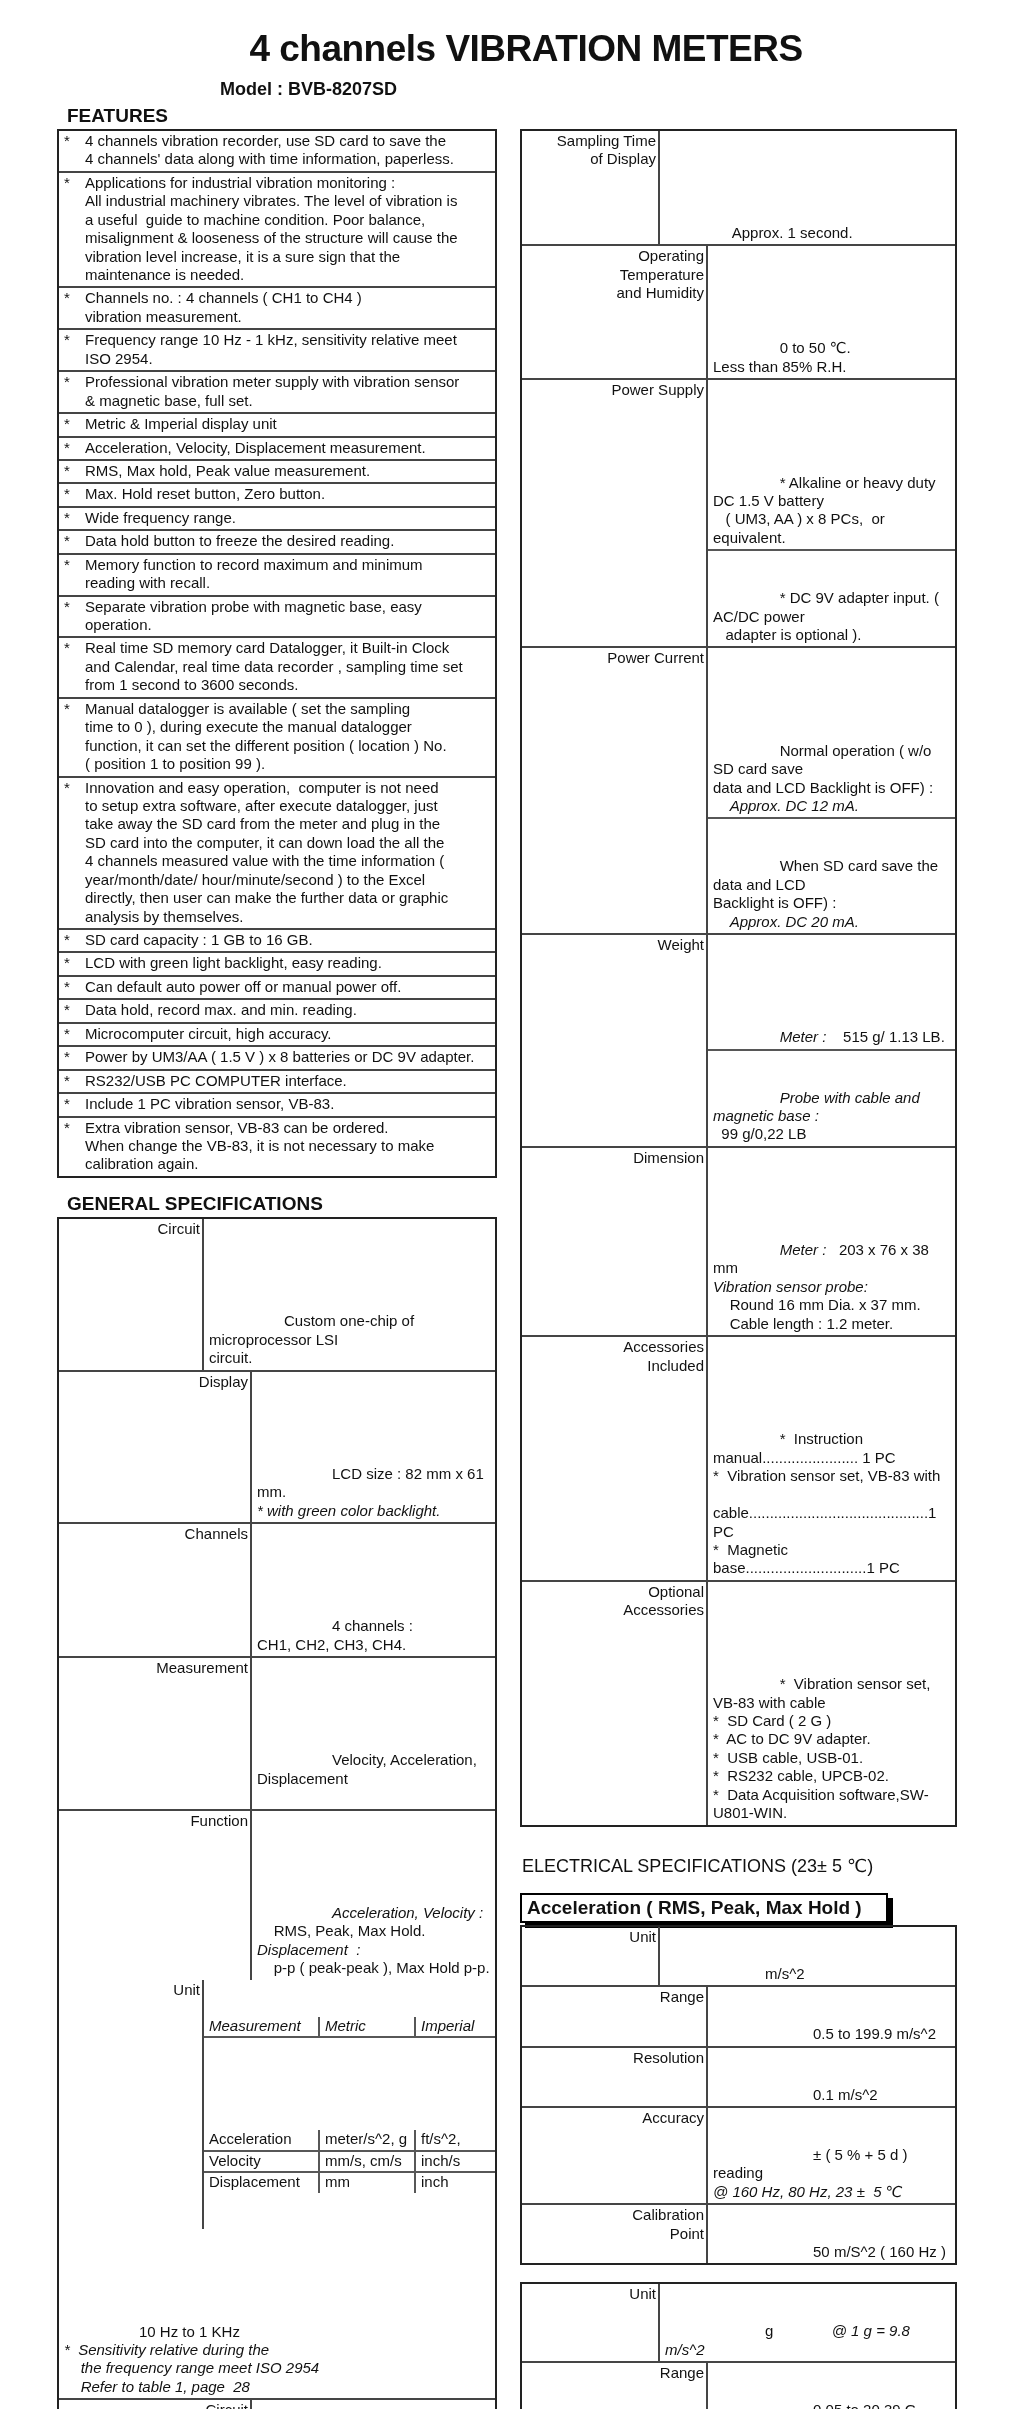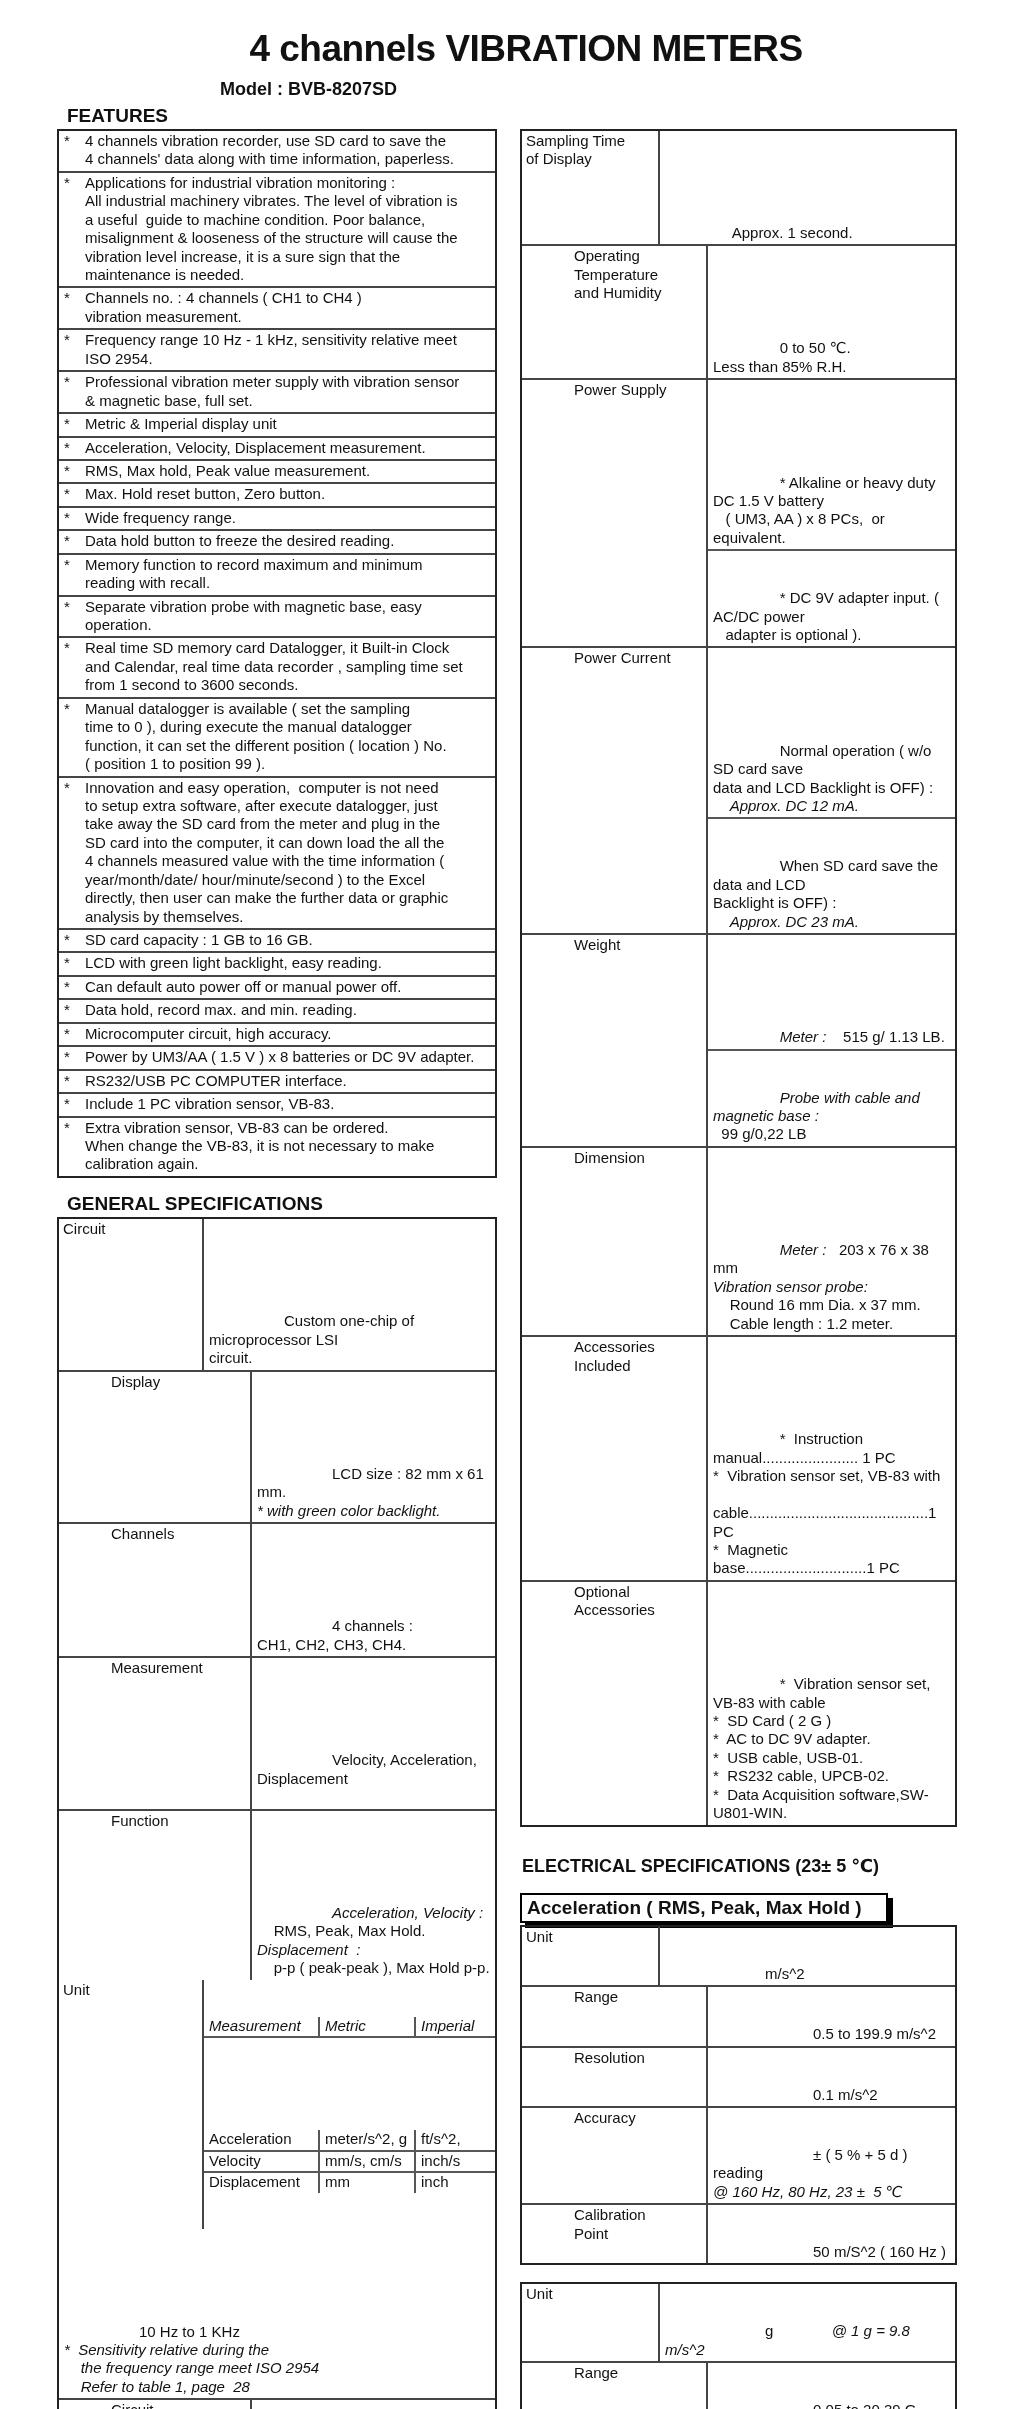--- a/index.html
+++ b/index.html
@@ -15,39 +15,39 @@
   
   .features-table{border:2px solid #222;}
   .f-row{display:flex;}
   .f-row + .f-row{border-top:2px solid #454545;}
   .star{flex:none;width:21px;padding:1px 0 0 5px;}
   .f-text{flex:1;white-space:pre-wrap;padding:1px 3px 2px 0;}
   
   .spec-table{border:2px solid #222;}
   .row{display:flex;}
   .row + .row{border-top:2px solid #454545;padding-left:48px;}
-  .lcell{flex:none;border-right:2px solid #454545;padding:1px 2px 2px 4px;white-space:pre-wrap;}
+  .lcell{flex:none;border-right:2px solid #454545;padding:1px 2px 2px 4px;white-space:pre-wrap;text-align:right;}
   .col-left .lcell{width:137px;}
   .col-right .lcell{width:130px;}
   .vcell{flex:1;min-width:0;white-space:pre-wrap;}
   .spec-table .vcell{padding:0;}
   .block{padding:1px 3px 2px 5px;}
   .block + .block{border-top:2px solid #575757;}
   .it{font-style:italic;}
   
   .u-grid{display:flex;}
   .u-grid > span{box-sizing:border-box;padding:0 2px 1px 5px;white-space:pre-wrap;}
   .u-c1{width:114px;flex:none;}
   .u-c2{width:96px;flex:none;border-left:2px solid #575757;}
   .u-c3{flex:1;border-left:2px solid #575757;}
   .u-head{border-bottom:2px solid #575757;}
   .u-rows .u-grid + .u-grid{border-top:2px solid #575757;}
   
   .col-right > .spec-table{margin-top:25px;}
-  .elec-heading{font-weight:700;font-size:18px;margin:28px 0 16px 2px;}
+  .elec-heading{font-weight:400;font-size:18px;margin:28px 0 16px 2px;}
   .e-header{display:block;width:368px;box-sizing:border-box;border:2px solid #000;padding:1px 4px 2px 5px;font-weight:700;font-size:19px;box-shadow:5px 5px 0 0 #000;margin:0 0 2px 0;}
   .e-sec{margin-bottom:27px;}
   .e-table{border:2px solid #222;}
   .e-table + .e-table{margin-top:17px;}
   .e-table .vcell{padding:1px 3px 2px 5px;}
 </style>
 </head>
 <body>
 
 <div class="page">
@@ -333,21 +333,21 @@
             <div class="vcell">
               
             <div class="block">
                   
                 <span>Normal operation ( w/o SD card save
 data and LCD Backlight is OFF) :
 </span><span class="it">    Approx. DC 12 mA.</span></div><div class="block">
                   
                 <span>When SD card save the data and LCD
 Backlight is OFF) :
-</span><span class="it">    Approx. DC 23 mA.</span></div></div>
+</span><span class="it">    Approx. DC 20 mA.</span></div></div>
           </div>
           <div class="row">
             <div class="lcell">Weight</div>
             <div class="vcell">
               
             <div class="block">
                   
                 <span class="it">Meter :    </span><span>515 g/ 1.13 LB.</span></div><div class="block">
                   
                 <span class="it">Probe with cable and magnetic base :</span><span>

